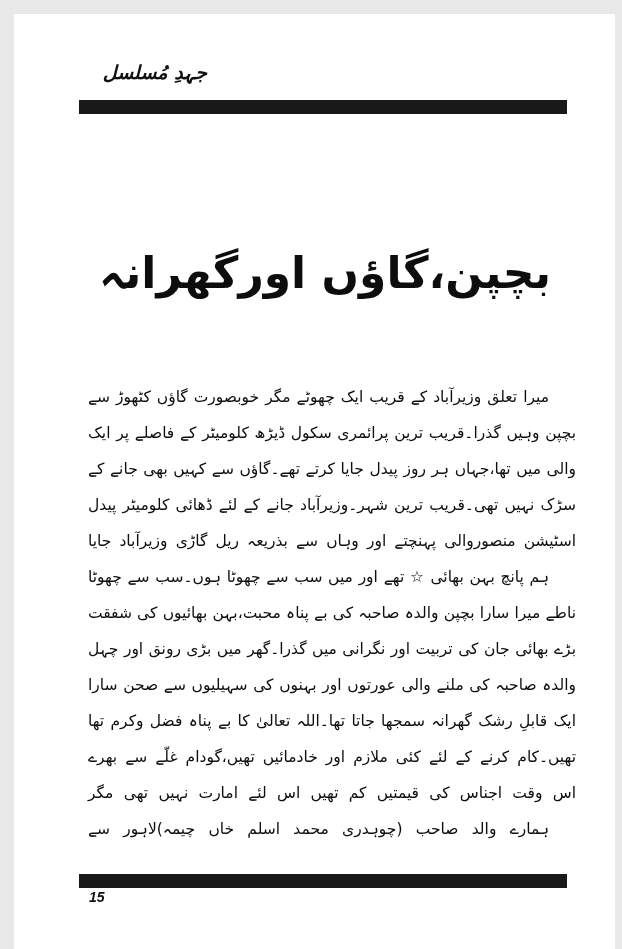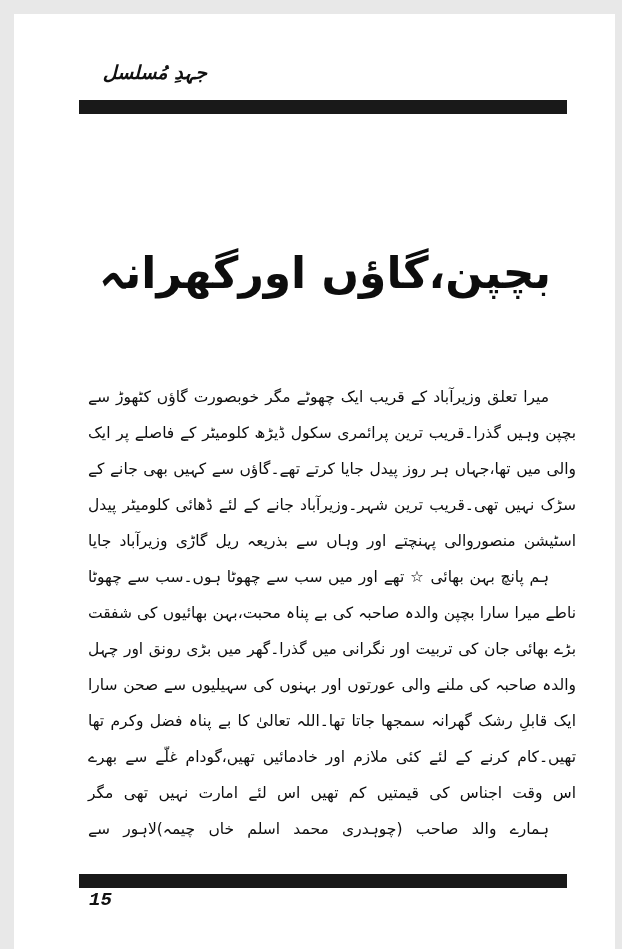--- a/index.html
+++ b/index.html
@@ -68,24 +68,24 @@
     top: 860px;
     left: 65px;
     width: 488px;
     height: 2px;
     background: #191919;
   }
   .page-number {
     position: absolute;
     top: 868px;
     left: 68px;
-    font-family: Liberation Mono, monospace;
+    font-family: Liberation Sans, sans-serif;
     font-style: italic;
     font-weight: bold;
-    font-size: 19px;
+    font-size: 14px;
     color: #111;
   }
 </style>
 </head>
 <body>
 
 <div class="page">
 
   <div class="book-title">جہدِ مُسلسل</div>
 

